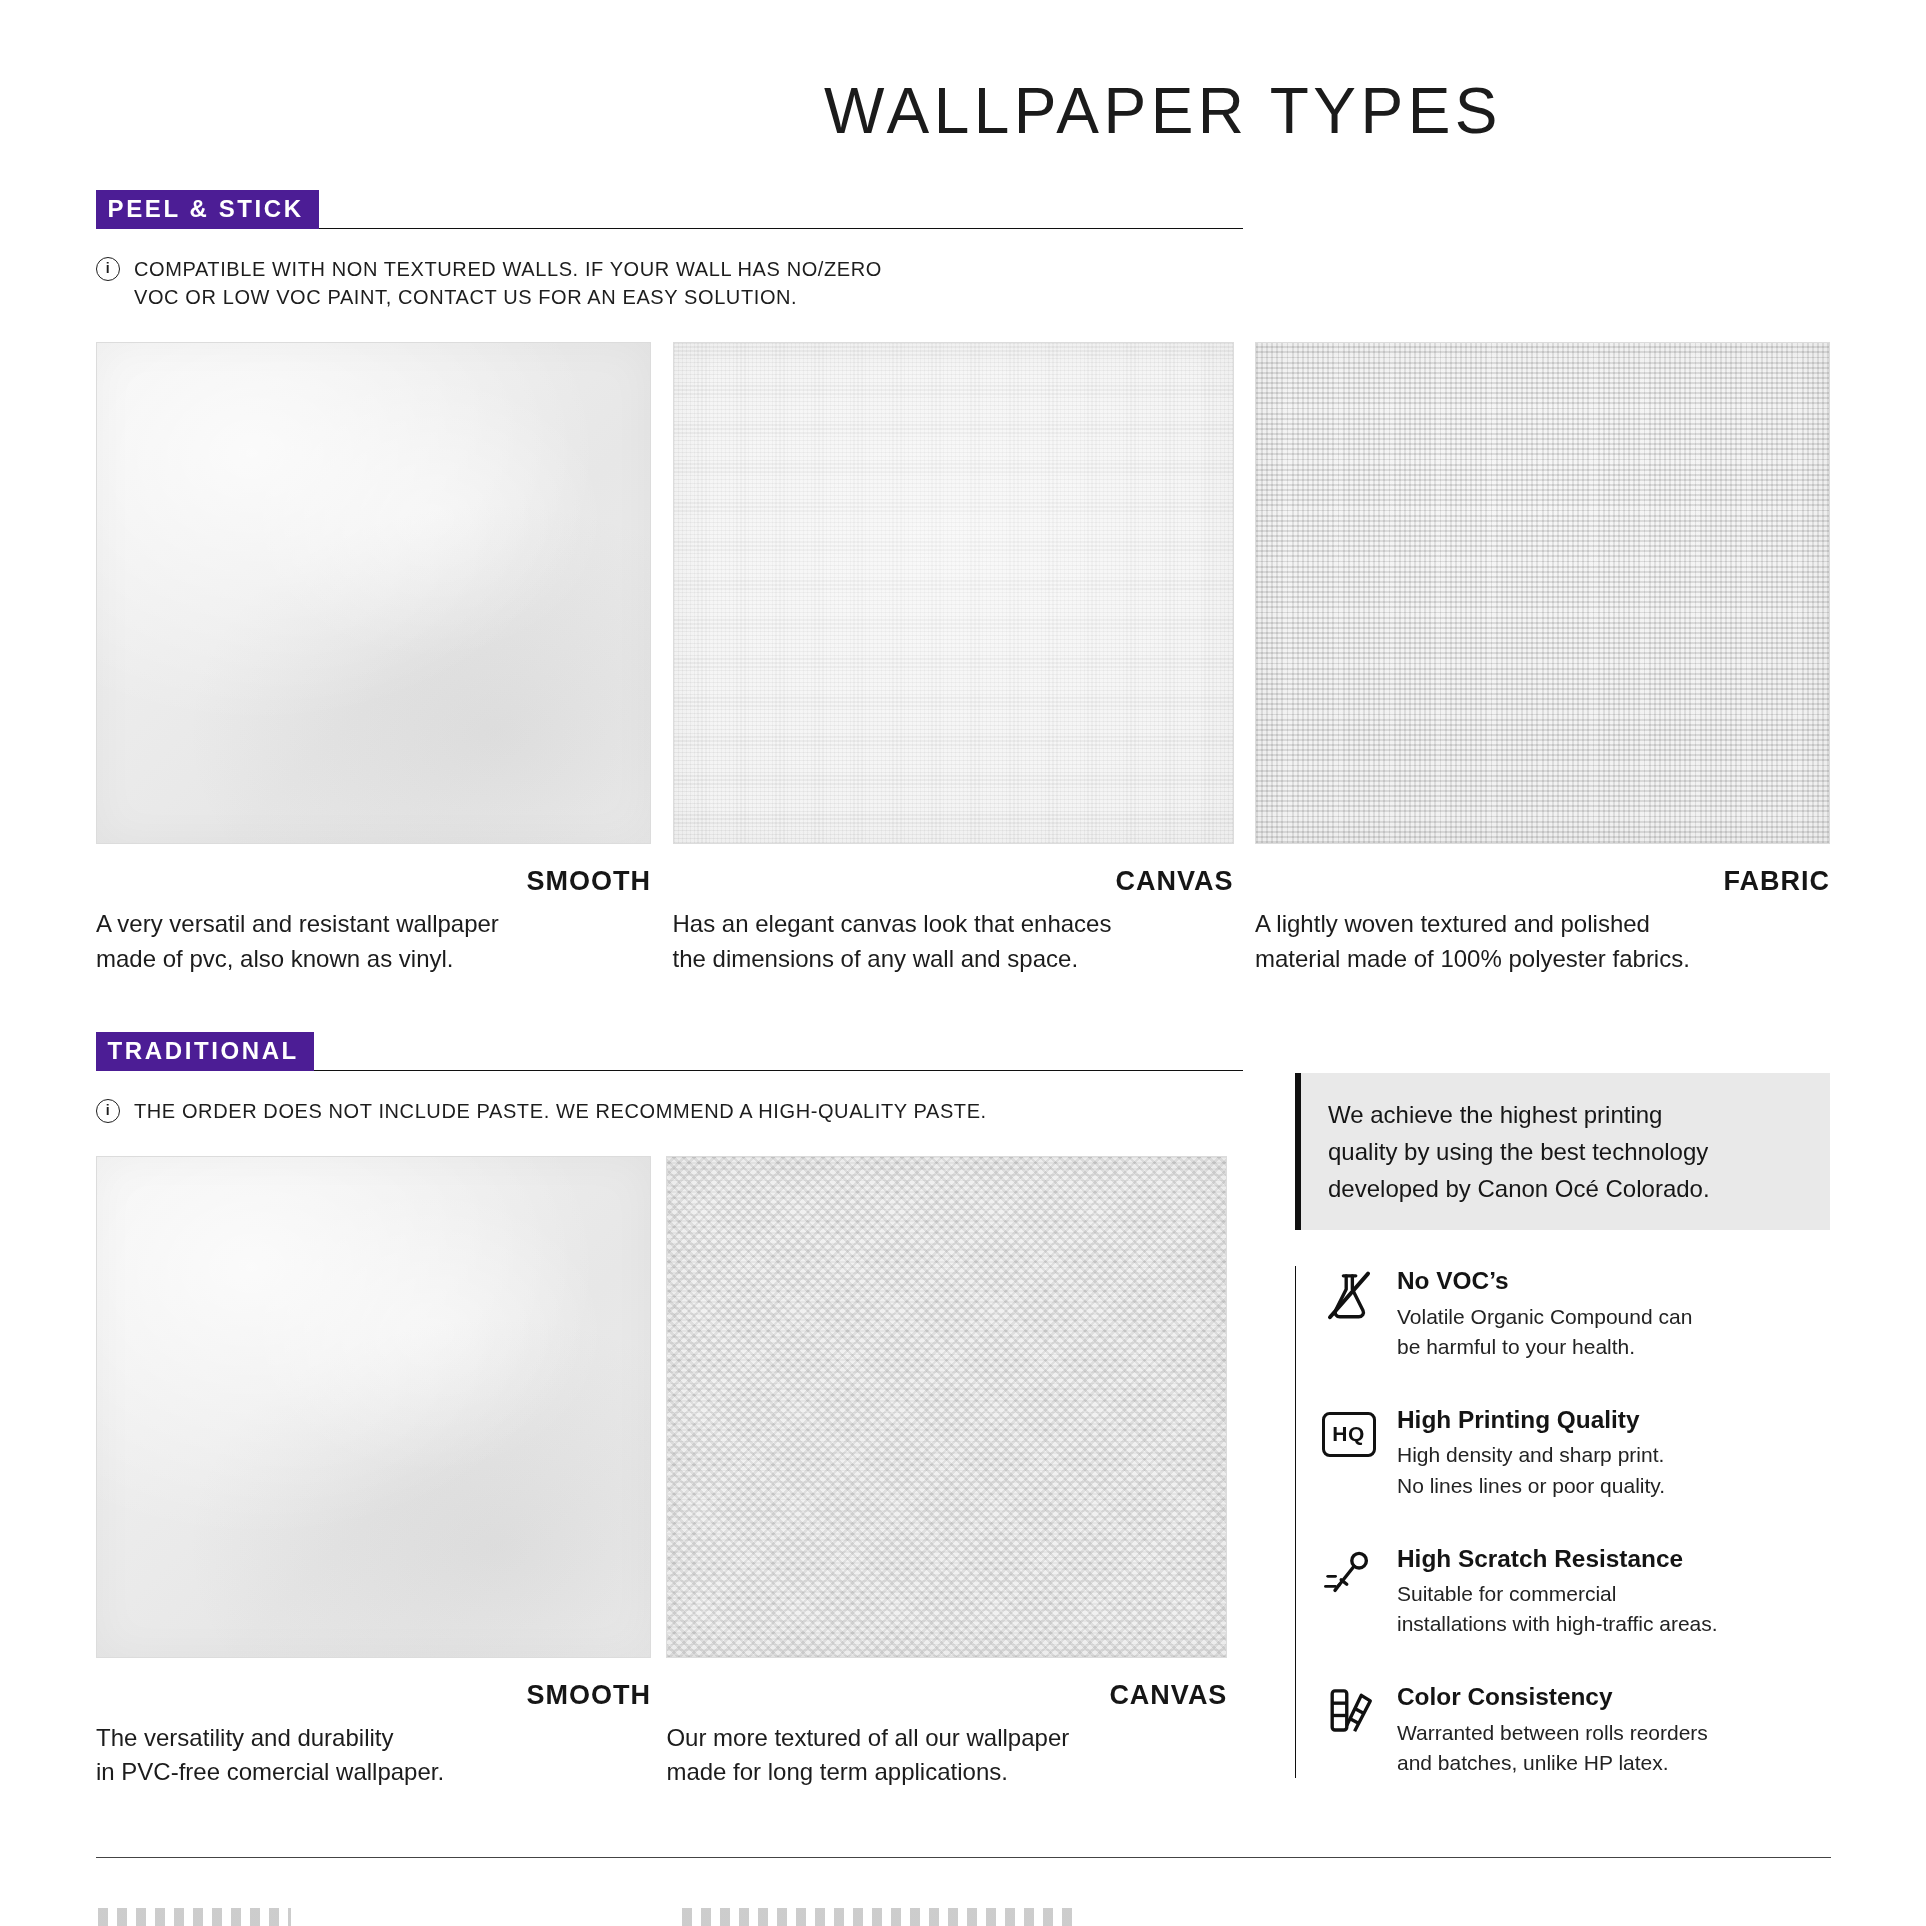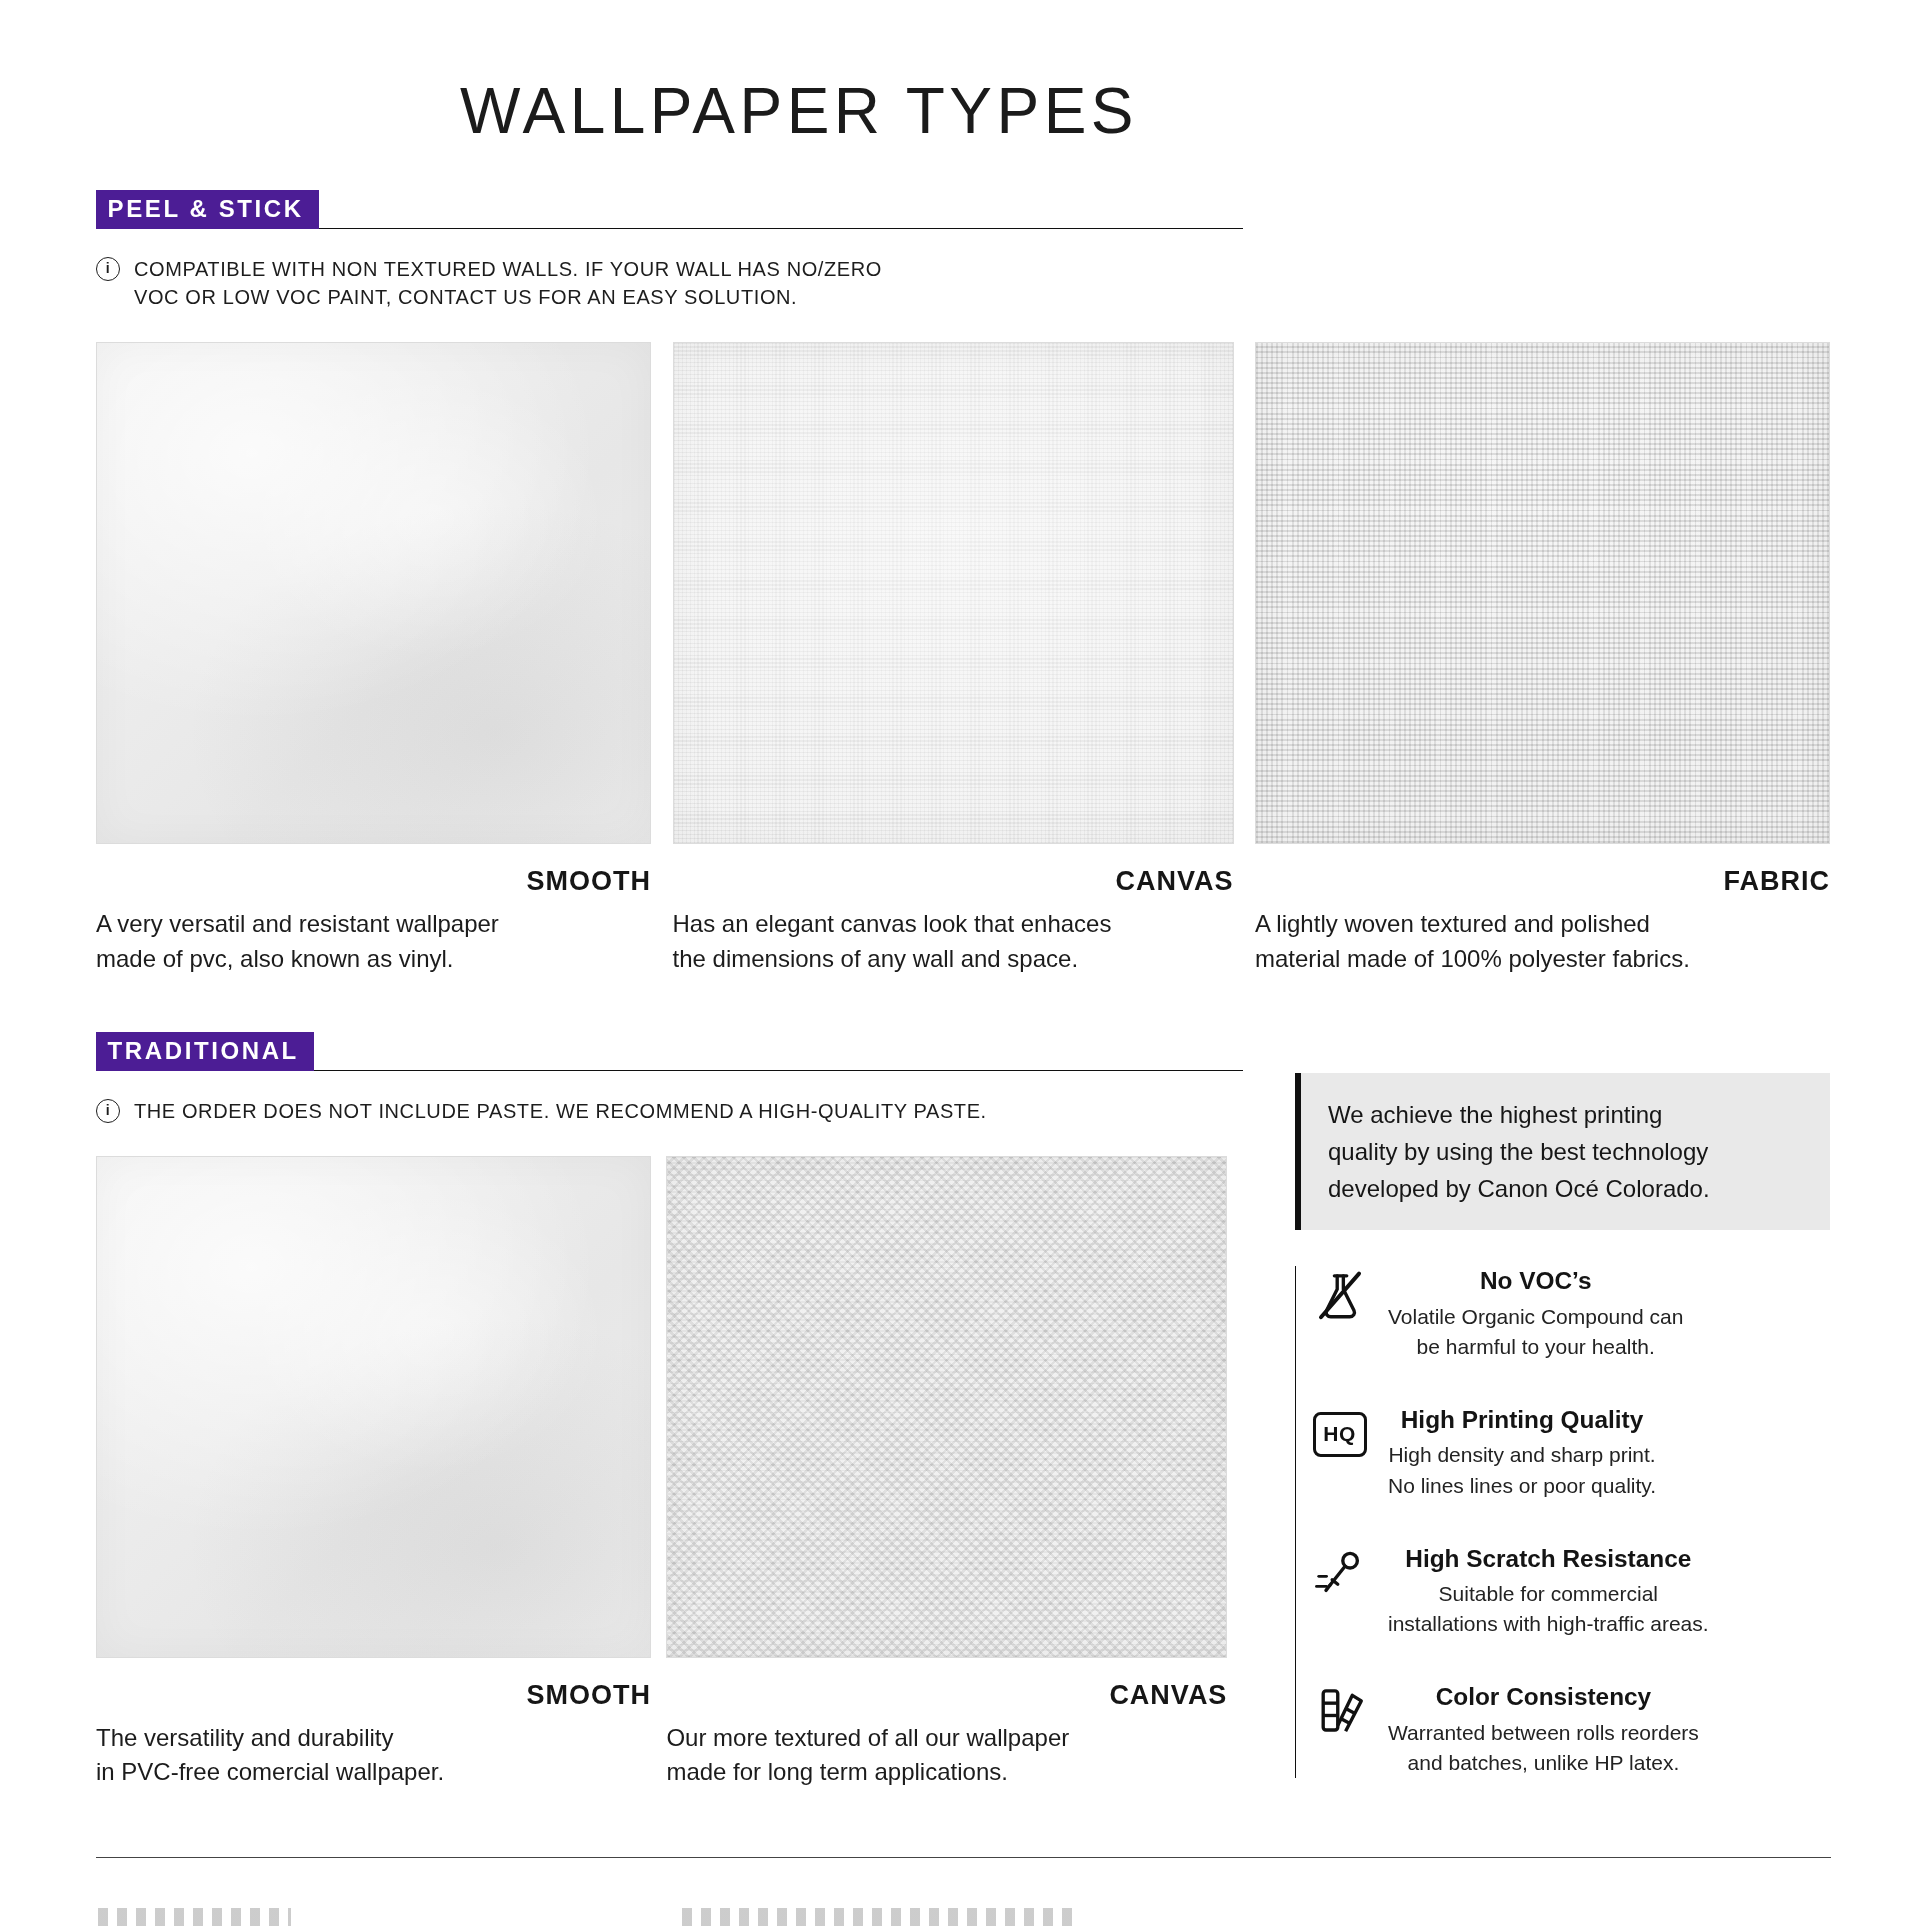--- a/index.html
+++ b/index.html
@@ -11,21 +11,21 @@
     font-family:"Liberation Sans", sans-serif;
     color:#121212;
   }
   .content{padding:0 96px 0 96px;}
 
   
   .page-title{
     margin:0;
     padding-top:74px;
     width:1406px;
-    text-align:center;
+    text-align:right;
     font-size:64px;
     font-weight:500;
     letter-spacing:4.5px;
     color:#1b1b1b;
     white-space:nowrap;
   }
 
   
   .section-row{
     display:flex;align-items:flex-end;
@@ -110,22 +110,21 @@
   .quality-statement{
     background:#e9e9e9;
     border-left:6.4px solid #101010;
     padding:23px 23px 23px 27px;
     font-size:24px;line-height:1.55;color:#161616;
   }
   .quality-statement span{display:block;}
   .features{
     margin-top:36px;
     border-left:1.9px solid #101010;
-    padding-left:14px;
-    text-align:center;
+    padding-left:23px;
   }
   .feature{display:flex;gap:19px;margin-bottom:42px;align-items:flex-start;}
   .feature-icon{
     width:59px;height:59px;flex-shrink:0;
     display:flex;align-items:center;justify-content:center;
   }
   .feature-icon svg{width:56px;height:56px;}
   .hq-badge{
     width:48px;height:39px;
     border:3.9px solid #111;border-radius:7.7px;

